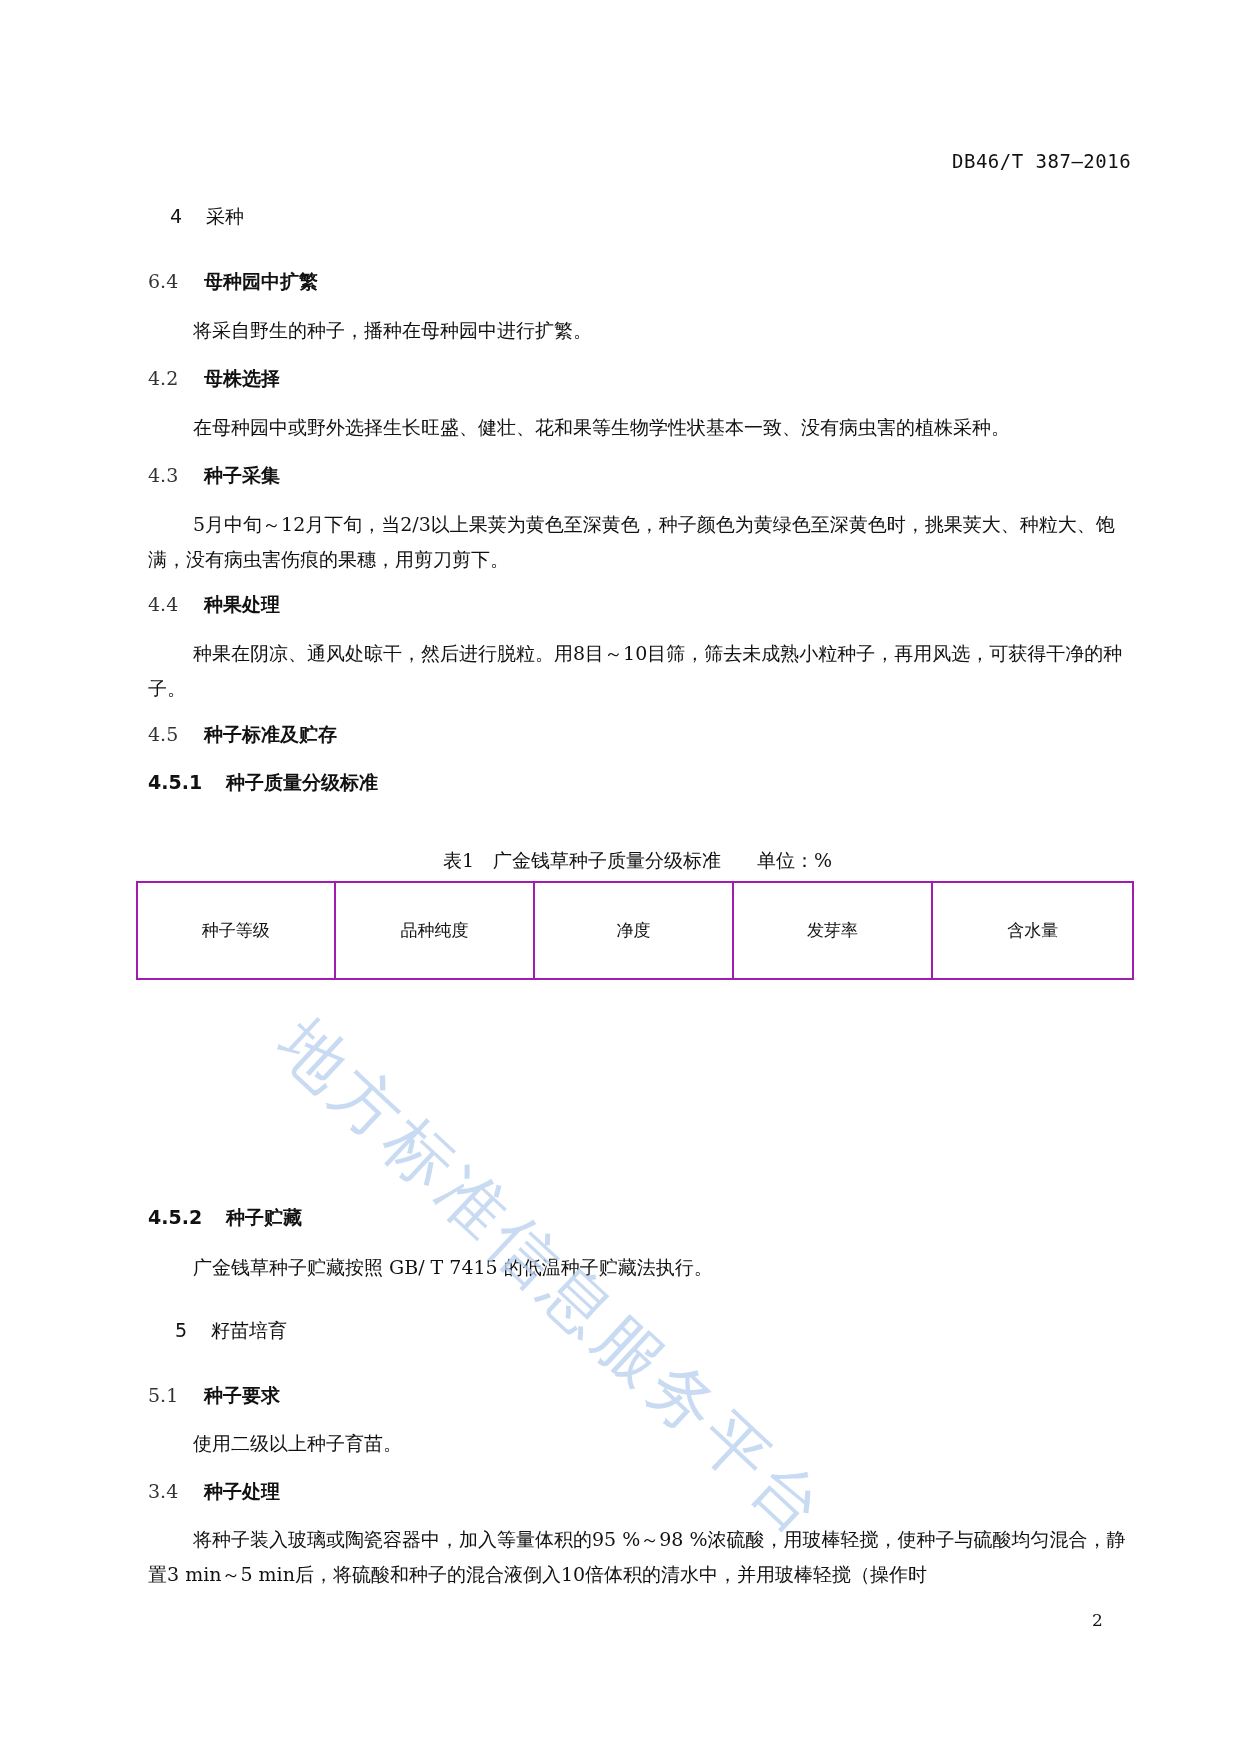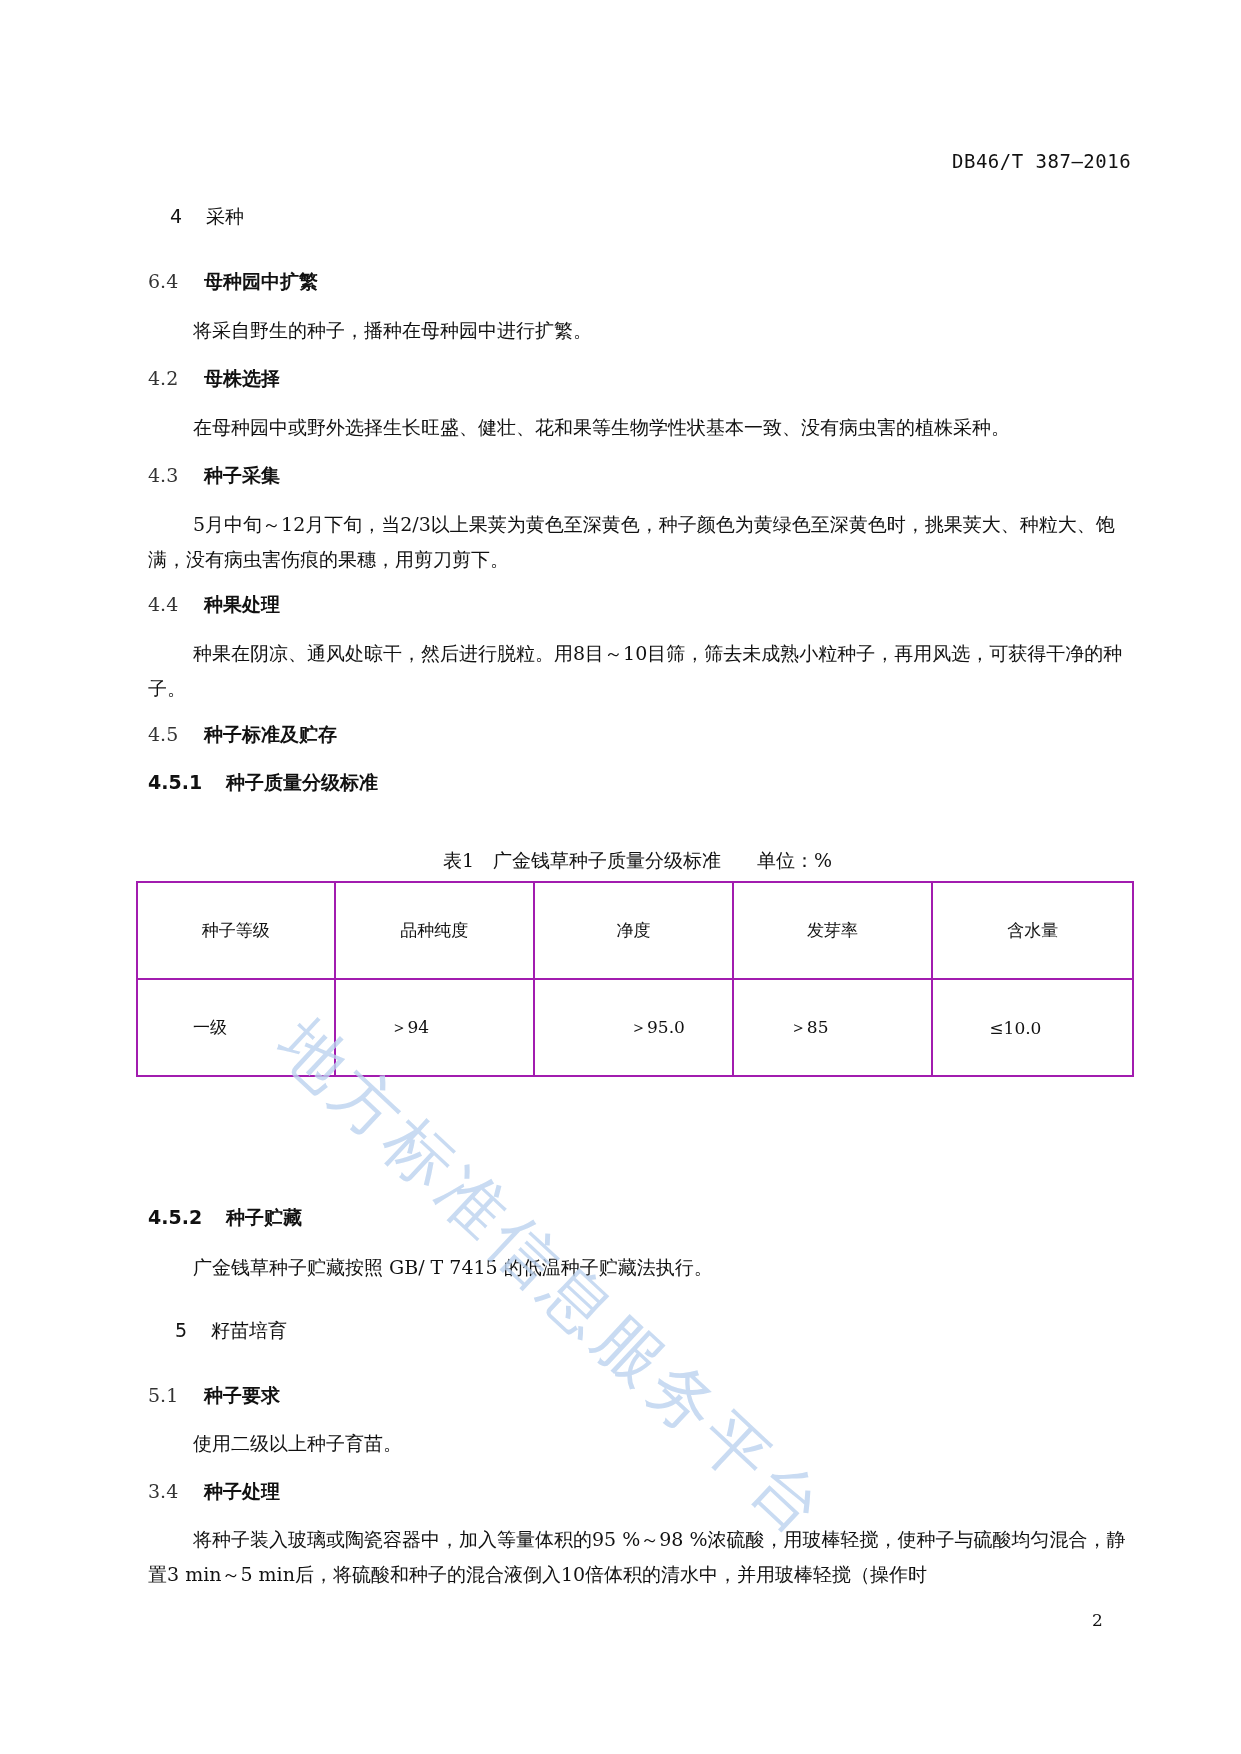--- a/index.html
+++ b/index.html
@@ -81,27 +81,20 @@
       <col style="width:201px">
     </colgroup>
   <tbody>
       <tr>
     <th>种子等级</th>
     <th>品种纯度</th>
     <th>净度</th>
     <th>发芽率</th>
     <th>含水量</th>
   </tr>
-  <tr>
-    <td style="padding-left:55px">一级</td>
-    <td class="c2">＞94</td>
-    <td class="c3" style="text-align:left;padding-left:95px">＞95.0</td>
-    <td class="c4" style="padding-left:56px">＞85</td>
-    <td class="c5" style="padding-left:56px">≤10.0</td>
-  </tr>
 </tbody>
   </table>
 
 <div class="abs h3" style="left:148px; top:1205px;">
   <span class="num">4.5.2</span><span>种子贮藏</span>
 </div>
 <div class="abs para" style="left:193px; top:1250px;">广金钱草种子贮藏按照 GB/ T 7415 的低温种子贮藏法执行。</div>
 
 <div class="abs h1" style="left:175px; top:1318px;">
   <span class="num">5</span><span>籽苗培育</span>

